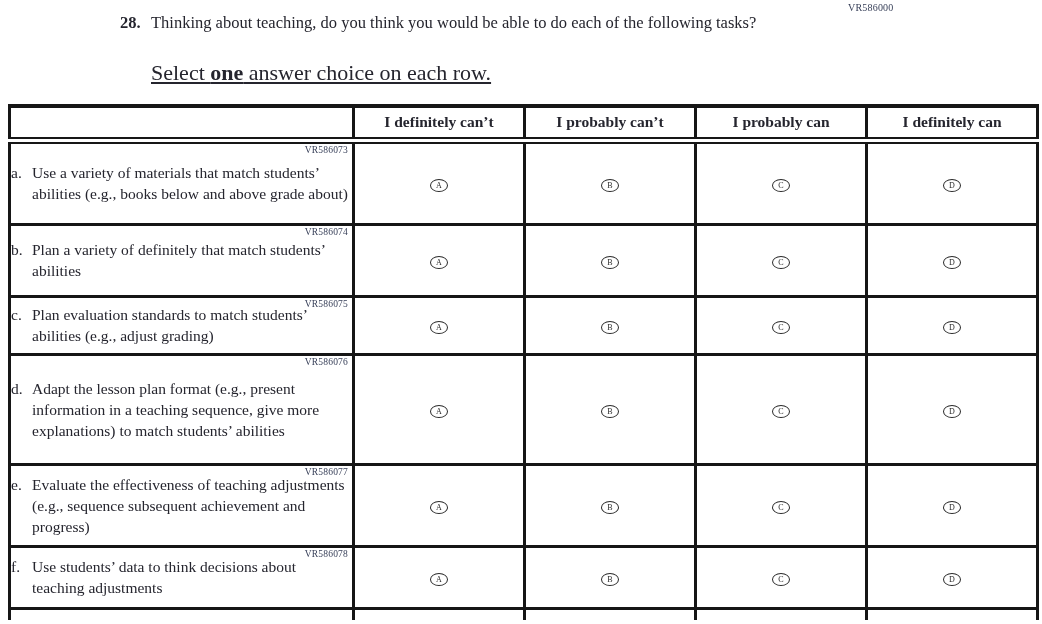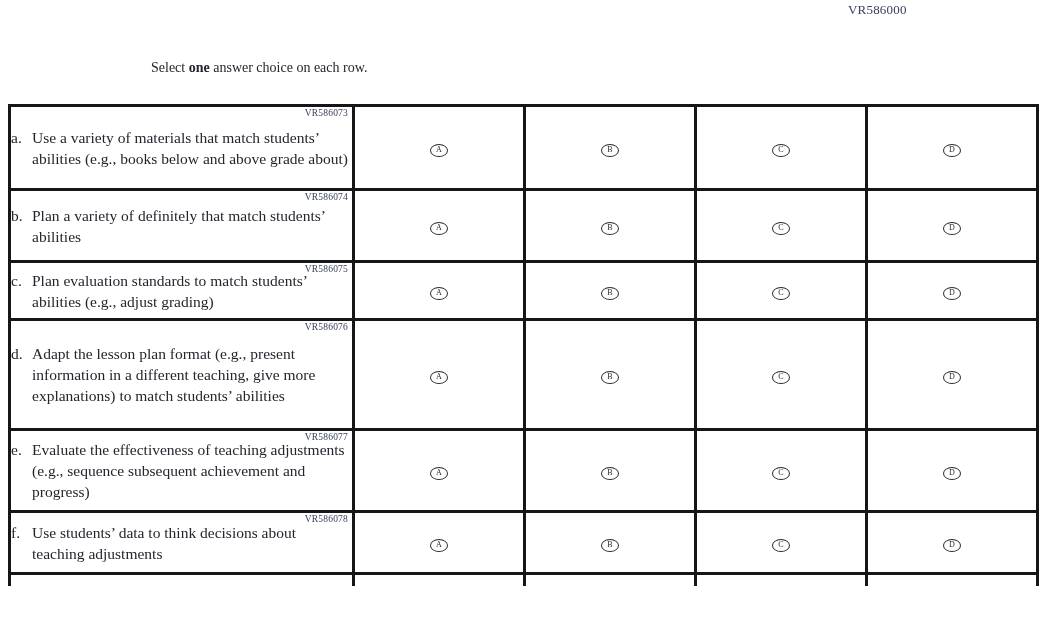--- a/index.html
+++ b/index.html
@@ -13,32 +13,33 @@
   .page{
     position:relative;
     width:1042px;height:624px;
     background:var(--bg);
     font-family:"Liberation Serif","DejaVu Serif",serif;
     color:var(--text);
     overflow:hidden;
   }
   .form-code-top{
     position:absolute;top:2px;left:848px;
-    font-size:13px;letter-spacing:.2px;color:var(--code);
+    font-size:10px;letter-spacing:.2px;color:var(--code);
   }
   .question{
     position:absolute;top:11px;left:120px;width:690px;
     display:flex;
     font-size:16.5px;line-height:23px;
   }
   .q-number{font-weight:bold;width:31px;flex:0 0 31px;}
   .q-text{flex:1;max-width:648px;}
   .instruction{
     position:absolute;top:60px;left:151px;
-    font-size:14px;
+    font-size:22px;
+    text-decoration:underline;
   }
   .instruction b{font-weight:bold;}
   table.grid{
     position:absolute;top:104px;left:8px;
     width:1028px;
     border-collapse:collapse;
     table-layout:fixed;
   }
   table.grid td,table.grid th{
     border:3px solid var(--border);
@@ -87,33 +88,44 @@
     border-bottom:none;
   }
 </style>
 </head>
 <body>
 
 <div class="page">
 
   <div class="form-code-top">VR586000</div>
 
+  <div class="question">
+    <span class="q-number">28.</span>
+    <span class="q-text">Thinking about teaching, do you think you would be able to do each of the following tasks?</span>
+  </div>
 
   <div class="instruction"><span>Select </span><b>one</b><span> answer choice on each row.</span></div>
 
   <table class="grid">
     <colgroup>
       <col class="c-item">
         <col class="c-opt">
         <col class="c-opt">
         <col class="c-opt">
         <col class="c-opt">
     </colgroup>
 
     <tbody>
+        <tr class="header-row">
+      <th></th>
+      <th>I definitely can’t</th>
+      <th>I probably can’t</th>
+      <th>I probably can</th>
+      <th>I definitely can</th>
+    </tr>
 
     <tr class="r-a">
       <td class="item-cell">
         <div class="vr-code">VR586073</div>
         <div class="item">
               <span class="item-label">a.</span>
               <span class="item-text">Use a variety of materials that match students’ abilities (e.g., books below and above grade about)</span>
             </div>
       </td>
       <td class="opt-cell"><span class="bubble">
@@ -172,21 +184,21 @@
       <td class="opt-cell"><span class="bubble">
               <span class="bubble-letter">D</span>
             </span></td>
     </tr>
 
     <tr class="r-d">
       <td class="item-cell">
         <div class="vr-code">VR586076</div>
         <div class="item">
               <span class="item-label">d.</span>
-              <span class="item-text">Adapt the lesson plan format (e.g., present information in a different teaching, give more explanations) to match students’ abilities</span>
+              <span class="item-text">Adapt the lesson plan format (e.g., present information in a teaching sequence, give more explanations) to match students’ abilities</span>
             </div>
       </td>
       <td class="opt-cell"><span class="bubble">
               <span class="bubble-letter">A</span>
             </span></td>
       <td class="opt-cell"><span class="bubble">
               <span class="bubble-letter">B</span>
             </span></td>
       <td class="opt-cell"><span class="bubble">
               <span class="bubble-letter">C</span>

